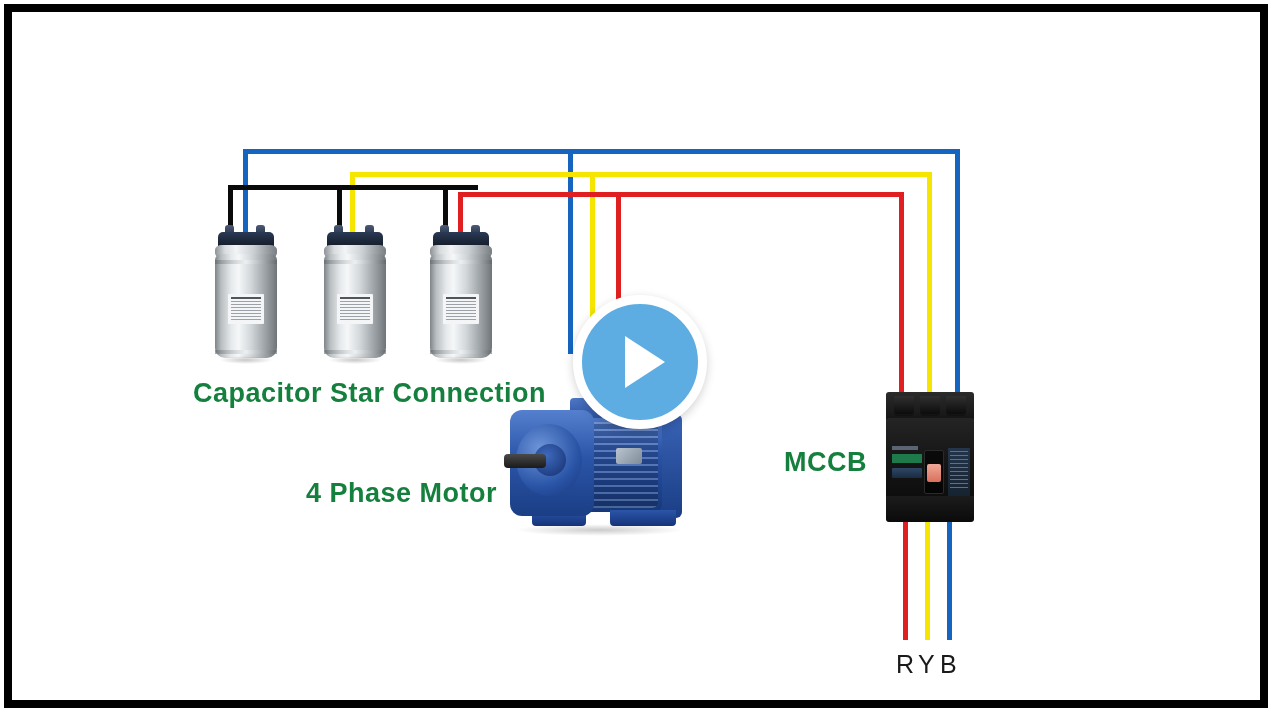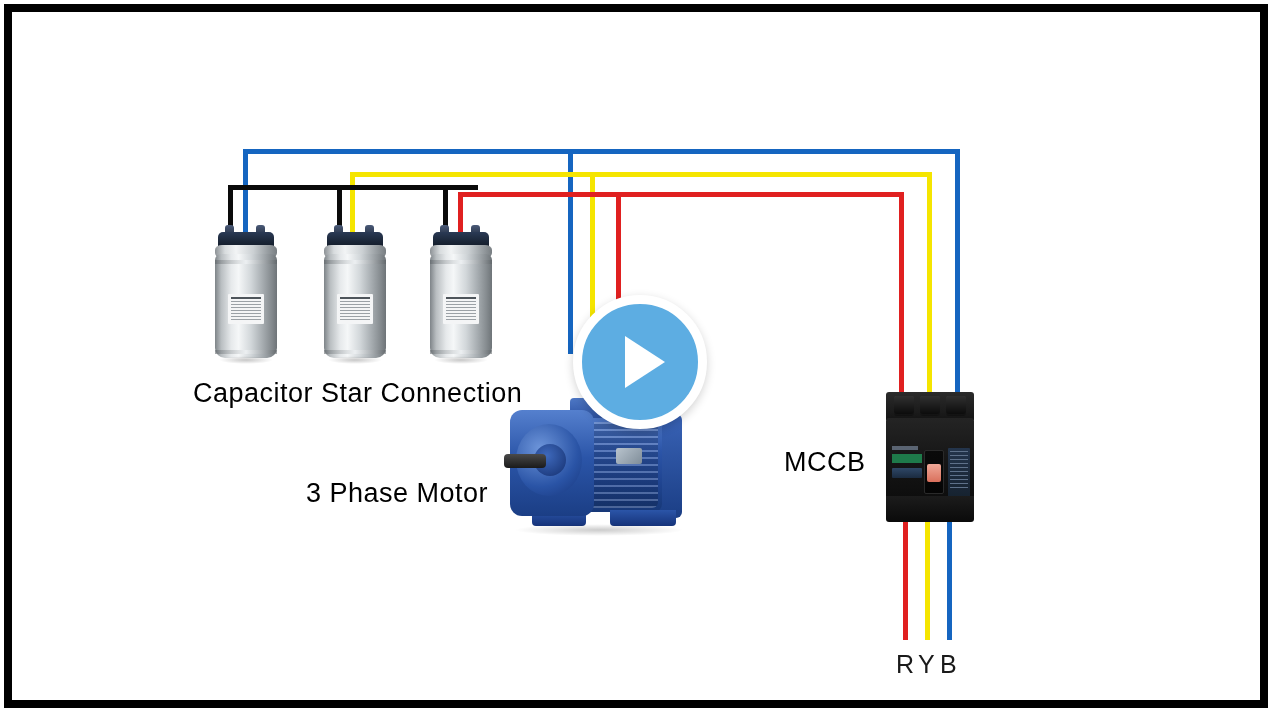--- a/index.html
+++ b/index.html
@@ -102,21 +102,21 @@
      background:linear-gradient(180deg,#24354C,#16222F);overflow:hidden;}
   .mc-spec i{display:block;height:1px;margin:3px 2px 0 2px;background:#5E718A;}
   .mc-test{position:absolute;left:9px;top:82px;width:11px;height:11px;border-radius:50%;
      background:radial-gradient(circle at 35% 35%,#E05A4A,#8E2418);}
   .mc-bot{position:absolute;left:0;top:104px;width:88px;height:26px;border-radius:0 0 3px 3px;
      background:linear-gradient(180deg,#1C1C1C,#0A0A0A);}
   .mc-bterm{position:absolute;top:4px;width:20px;height:18px;border-radius:3px;
      background:linear-gradient(180deg,#303030,#0C0C0C);}
 
   
-  .lbl{position:absolute;color:#000000;font-family:"Liberation Sans", sans-serif;font-weight:400;}
+  .lbl{position:absolute;color:#15803d;font-family:"Liberation Sans", sans-serif;font-weight:700;}
   #lbl-cap{left:193px;top:378px;font-size:27px;letter-spacing:.5px;}
   #lbl-motor{left:306px;top:478px;font-size:27px;letter-spacing:.5px;}
   #lbl-mccb{left:784px;top:447px;font-size:27px;letter-spacing:.5px;}
   .phase{position:absolute;font-size:25px;color:#1A1A1A;font-family:"Liberation Sans", sans-serif;}
   #ph-r{left:896px;top:650px;} #ph-y{left:918px;top:650px;} #ph-b{left:940px;top:650px;}
 </style>
 </head>
 <body>
 
 <div id="stage">
@@ -257,19 +257,19 @@
       </div>
       <div class="mc-test"></div>
     </div>
     <div class="mc-bot"></div>
     <div class="mc-bterm" style="left:8px;"></div>
     <div class="mc-bterm" style="left:34px;"></div>
     <div class="mc-bterm" style="left:60px;"></div>
   </div>
 
   <div class="lbl" id="lbl-cap">Capacitor Star Connection</div>
-  <div class="lbl" id="lbl-motor">3 Phase Motor</div>
+  <div class="lbl" id="lbl-motor">4 Phase Motor</div>
   <div class="lbl" id="lbl-mccb">MCCB</div>
 
   <div class="phase" id="ph-r">R</div>
   <div class="phase" id="ph-y">Y</div>
   <div class="phase" id="ph-b">B</div>
 </div>
 
 </body></html>

